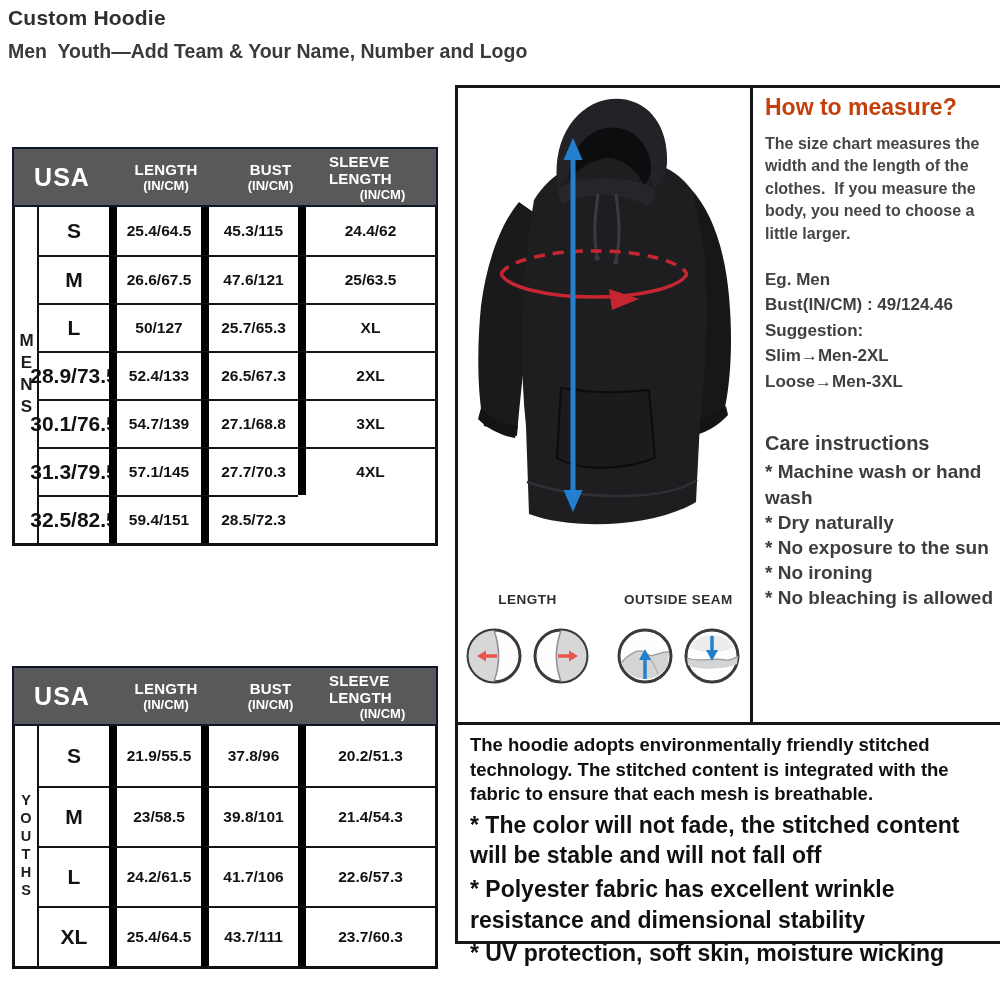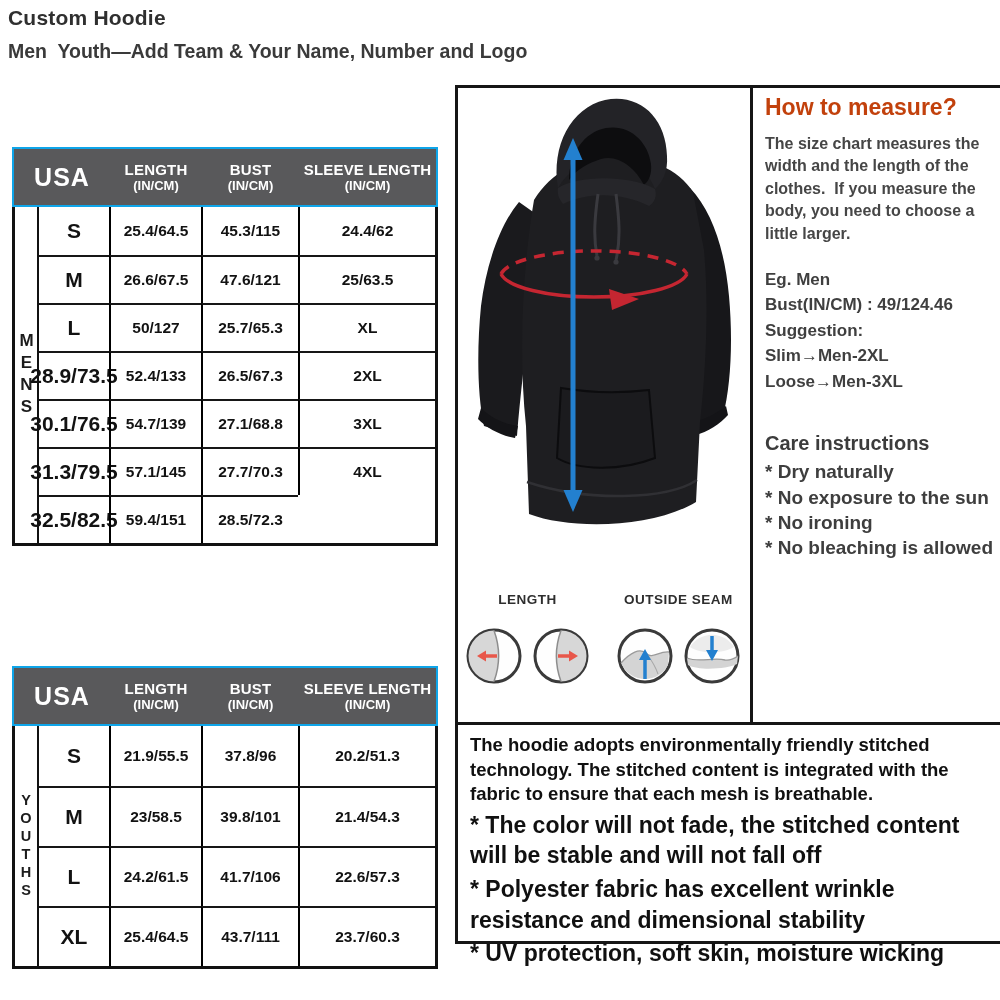--- a/index.html
+++ b/index.html
@@ -7,34 +7,34 @@
   body { width:1000px; height:1000px; overflow:hidden; position:relative;
          font-family:"Liberation Sans","DejaVu Sans",sans-serif; }
   .abs { position:absolute; }
 
   
   .page-title { left:8px; top:6px; font-size:21px; font-weight:700; color:#2f2f2f; letter-spacing:.2px; }
   .page-subtitle { left:8px; top:40px; font-size:19.5px; font-weight:700; color:#3a3a3a; white-space:pre-wrap; }
 
   
   .size-table { width:426px; }
-  .st-header { display:flex; background:#59595b; border:2px solid #0ea5e9; height:60px; align-items:center; }
+  .st-header { display:flex; background:#59595b; border:2px solid #0f172a; height:60px; align-items:center;gap:10px; }
   .st-header .hc { display:flex; flex-direction:column; align-items:center; justify-content:center; color:#fff; }
   .hc-usa { width:96px; font-size:25px; font-weight:700; letter-spacing:1px; }
   .hc-length { width:92px; } .hc-bust { width:97px; } .hc-sleeve { flex:1; }
   .hc .lab { font-size:15px; font-weight:700; letter-spacing:.2px; }
   .hc .unit { font-size:13px; font-weight:700; }
   .st-body { display:flex; border:3px solid #111; border-top:none; background:#fff; }
   .st-strip { width:24px; border-right:2px solid #111; display:flex; align-items:center; justify-content:center; }
   .v-label { writing-mode:vertical-lr; text-orientation:upright; font-weight:700; color:#1c1c1c; }
   .v-mens { font-size:17px; letter-spacing:3px; }
   .v-youths { font-size:14.5px; letter-spacing:2px; }
   .st-grid { flex:1; display:grid; grid-template-columns:70px 92px 97px 1fr; }
   .st-cell { display:flex; align-items:center; justify-content:center;
-             border-left:2px solid #000000; border-top:2px solid #161616;
+             border-left:8px solid #000000; border-top:2px solid #161616;
              font-weight:700; color:#121212; font-size:15.5px; }
   .st-grid .st-cell:nth-child(4n+1) { border-left:none; font-size:21px; }
   .st-grid .st-cell:nth-child(-n+4) { border-top:none; }
   .mens-grid  { grid-auto-rows:48px; }
   .youths-grid{ grid-auto-rows:60px; }
 
   
   .main-box { left:455px; top:85px; width:560px; height:640px; border:3px solid #161616; background:#fff; }
   .divider-v { left:750px; top:85px; width:3px; height:640px; background:#161616; }
   .bottom-box { left:455px; top:722px; width:560px; height:222px; border:3px solid #161616;
@@ -250,20 +250,21 @@
   <div class="htm-body">The size chart measures the width and the length of the clothes.  If you measure the body, you need to choose a little larger.</div>
   <div class="eg-block">
     <div>Eg. Men</div>
     <div>Bust(IN/CM) : 49/124.46</div>
     <div>Suggestion:</div>
     <div>Slim→Men-2XL</div>
     <div>Loose→Men-3XL</div>
   </div>
   <div class="care-block">
     <div class="care-heading">Care instructions</div>
+    <div class="care-item">* Machine wash or hand wash</div>
     <div class="care-item">* Dry naturally</div>
     <div class="care-item">* No exposure to the sun</div>
     <div class="care-item">* No ironing</div>
     <div class="care-item">* No bleaching is allowed</div>
   </div>
 </div>
 
 <div class="abs bottom-box">
   <div class="desc-par">The hoodie adopts environmentally friendly stitched technology. The stitched content is integrated with the fabric to ensure that each mesh is breathable.</div>
   <div class="desc-bullet">* The color will not fade, the stitched content will be stable and will not fall off</div>

